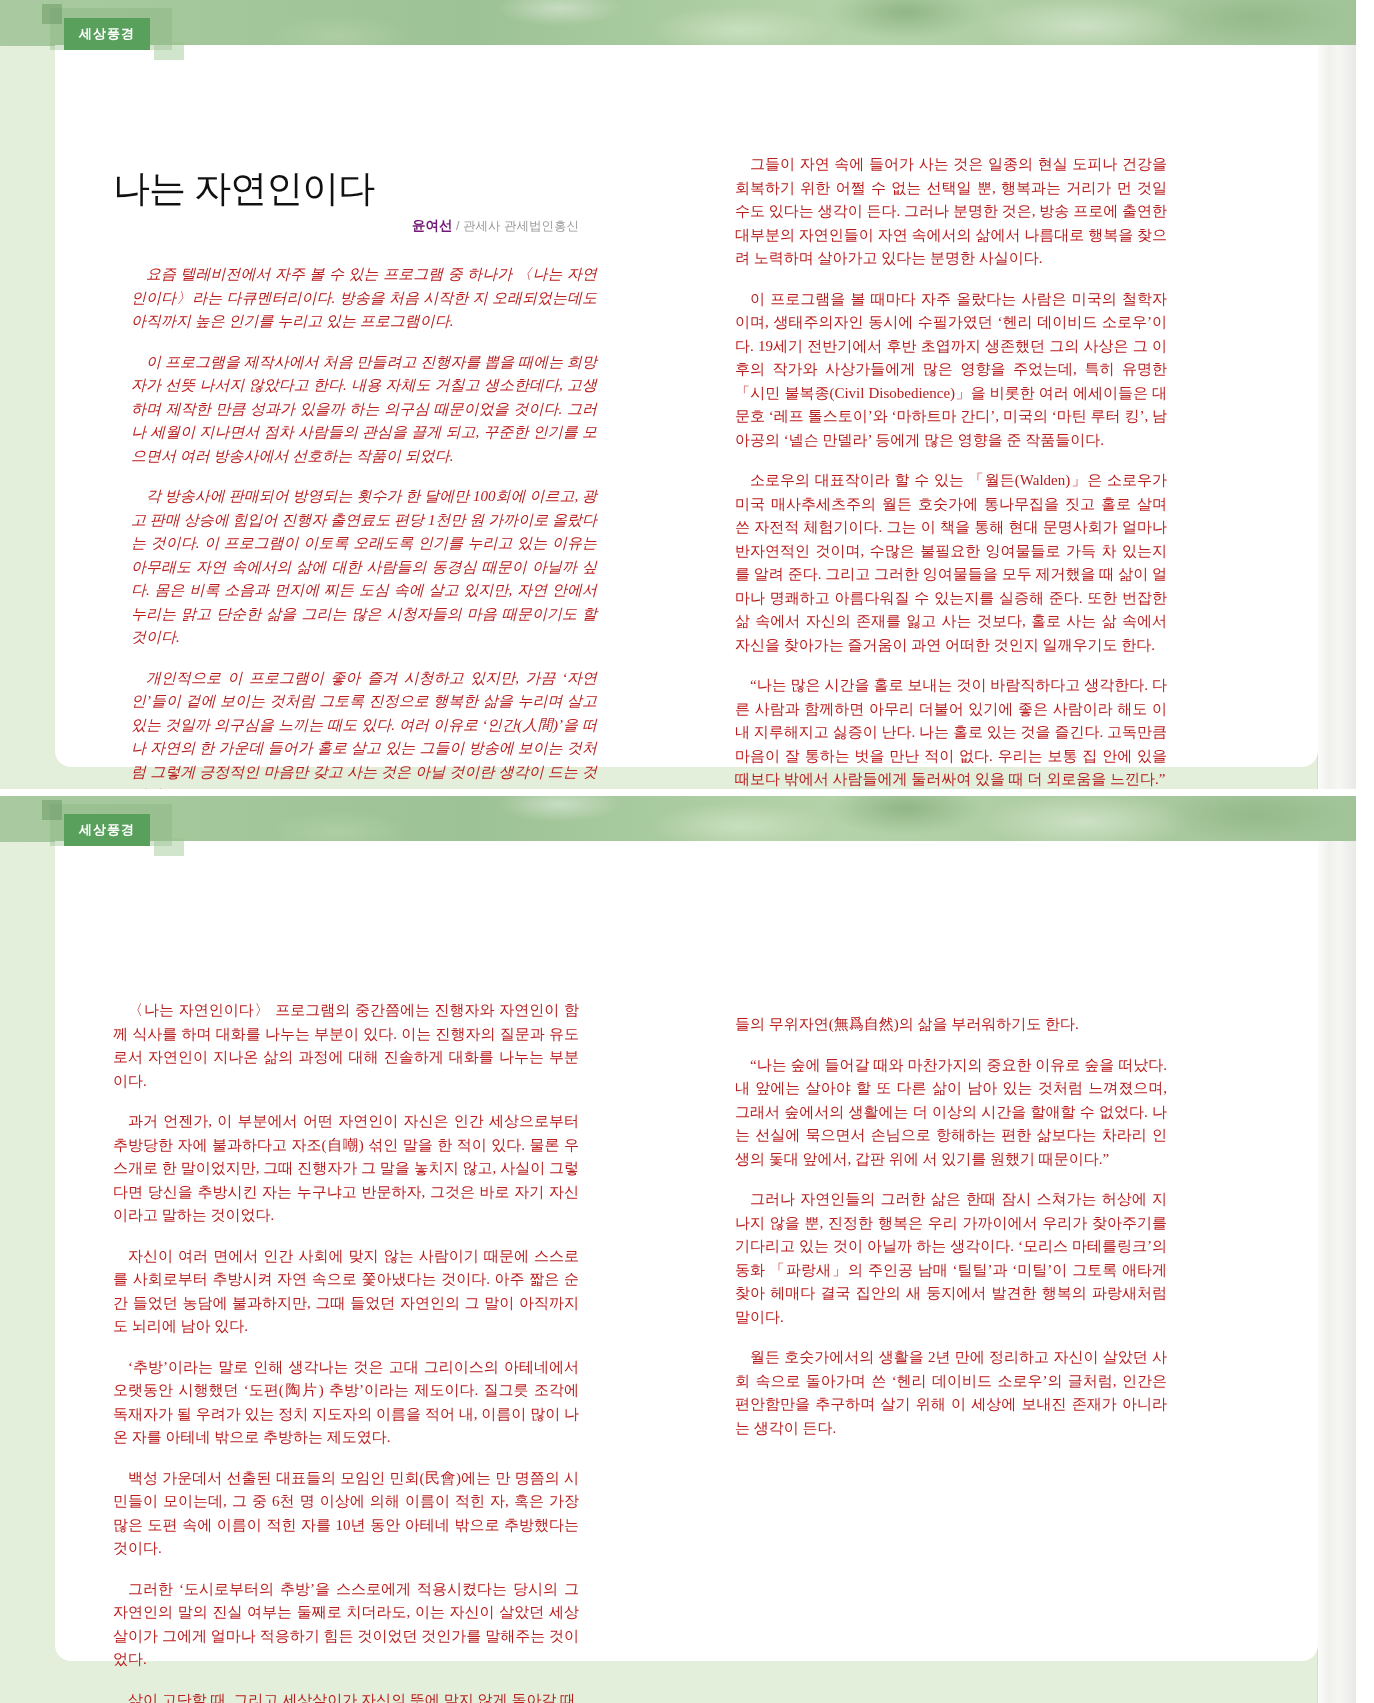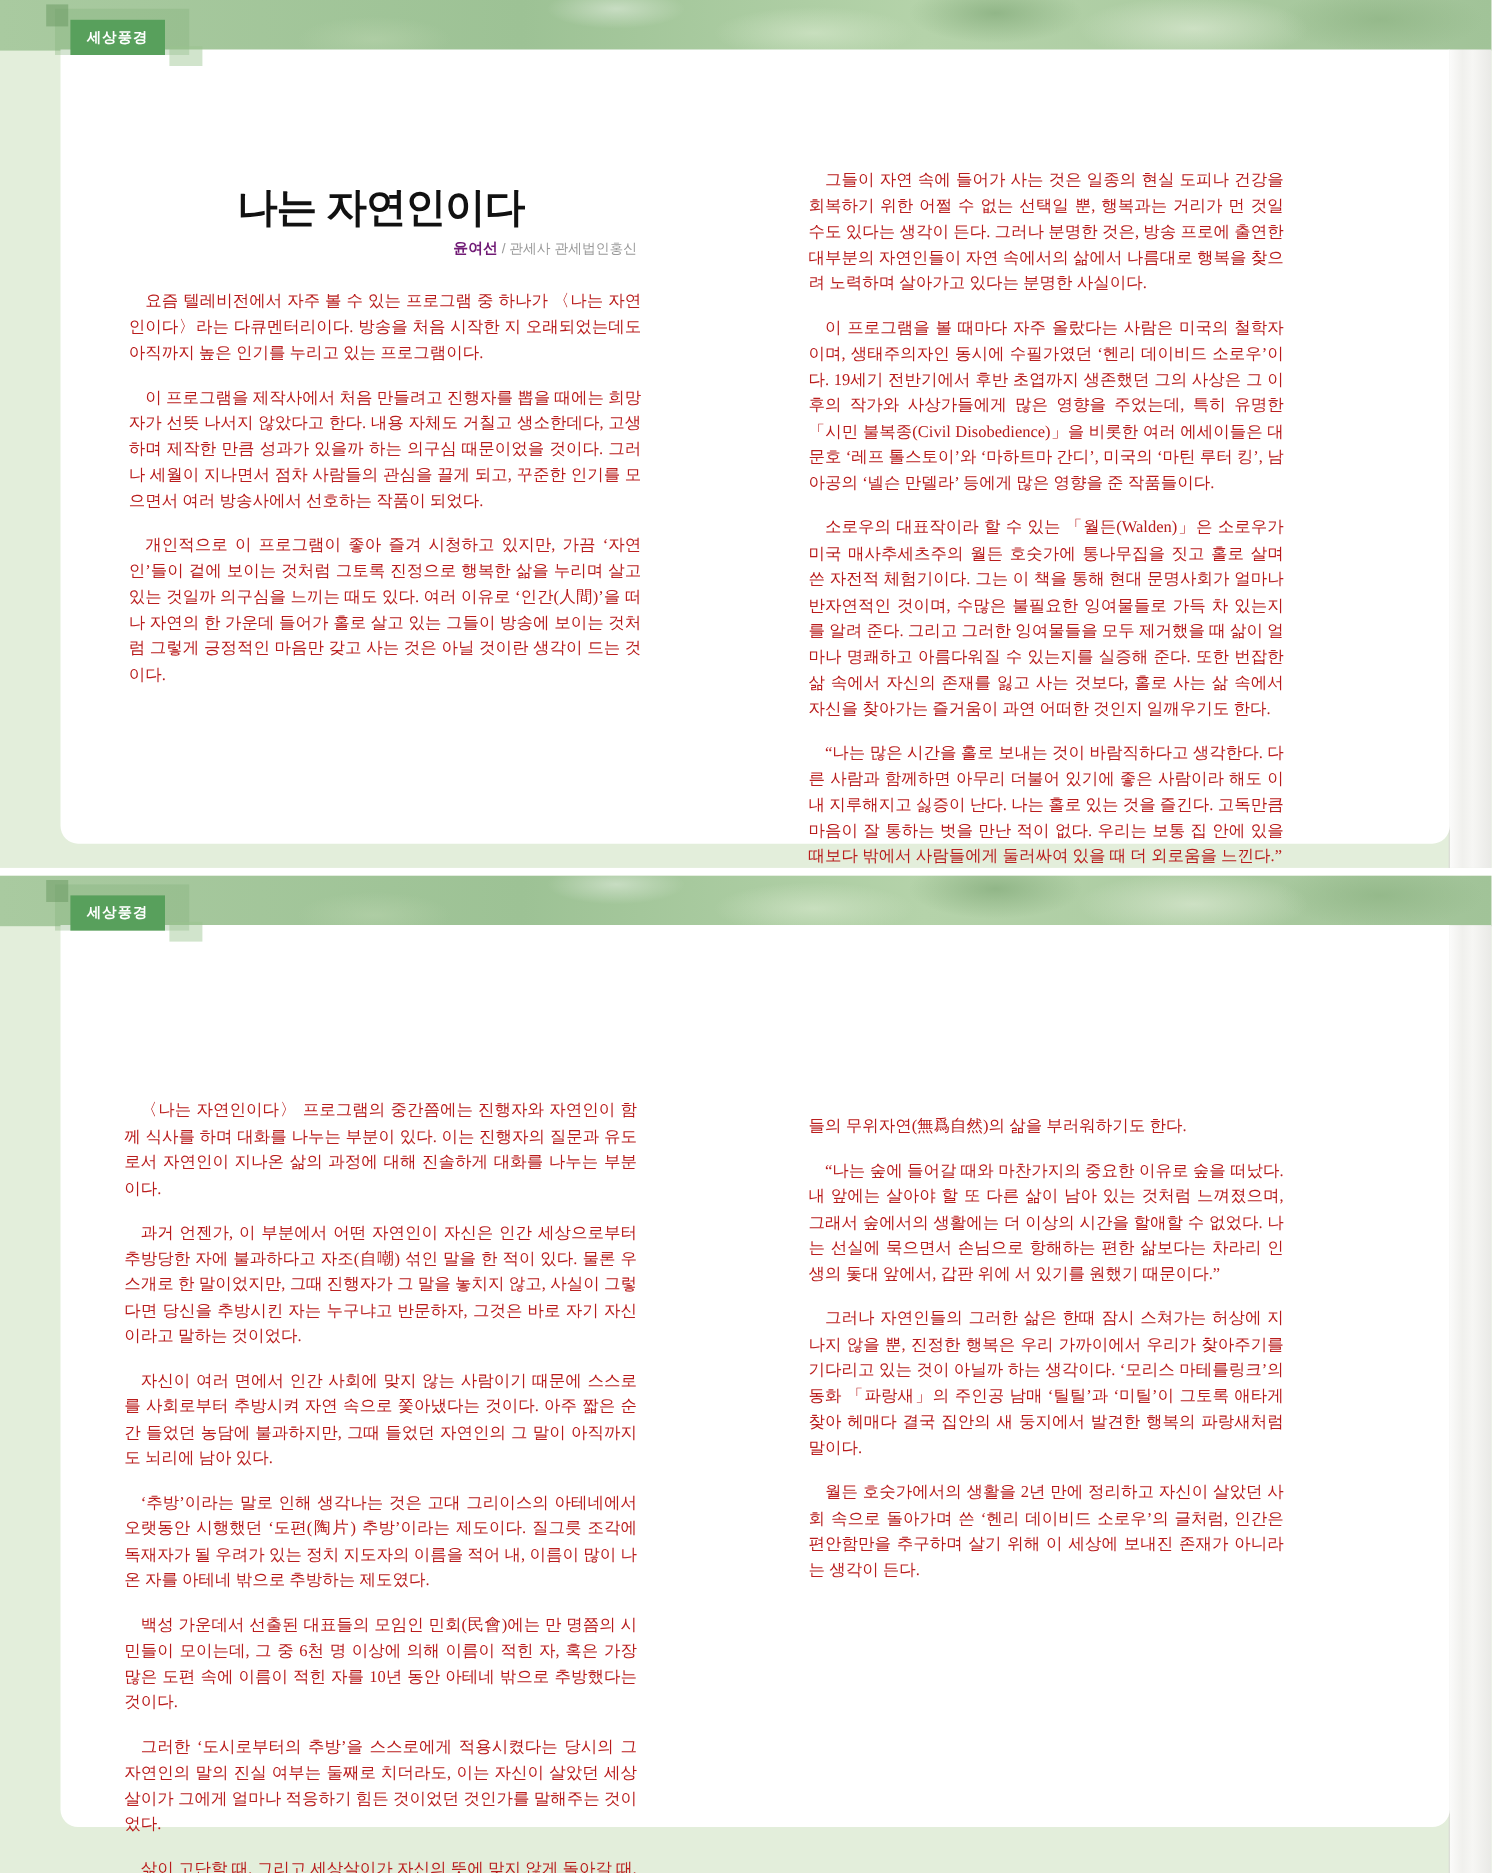--- a/index.html
+++ b/index.html
@@ -59,23 +59,23 @@
     display: inline-block;
     background: #58a05c; color: #ffffff;
     font-family: "Liberation Sans", sans-serif;
     font-weight: bold; font-size: 13px; letter-spacing: 1px;
     padding: 7px 15px;
   }
 
   
   .article-title {
     position: absolute; left: 58px; top: 94px; width: 466px;
-    text-align: center;
+    text-align: left;
     font-family: "Liberation Sans", sans-serif;
-    font-weight: 700; font-size: 37px; letter-spacing: -1px;
+    font-weight: 400; font-size: 37px; letter-spacing: -1px;
     color: #111111;
   }
   .byline {
     position: absolute; left: 58px; top: 172px; width: 466px;
     text-align: right;
     font-family: "Liberation Sans", sans-serif;
     font-size: 12.5px; color: #999999;
   }
   .byline .author-name { font-weight: bold; color: #701a75; font-size: 13.5px; }
 
@@ -84,21 +84,21 @@
     position: absolute;
     color: #b91c1c;
     font-size: 15px; line-height: 23.5px;
     text-align: justify;
     word-break: break-all;
   }
   .col p { margin: 17px 0 0 0; text-indent: 15px; }
   .col p:first-child { margin-top: 0; }
   .col p.cont { text-indent: 0; }
 
-  .s1-left  { left: 62px;  top: 218px; width: 466px; }
+  .s1-left  { left: 76px;  top: 218px; width: 466px; font-style: italic; }
   .s1-right { left: 680px; top: 108px; width: 432px; }
   .s2-left  { left: 58px;  top: 158px; width: 466px; }
   .s2-right { left: 680px; top: 172px; width: 432px; }
 </style>
 </head>
 <body>
 
 <section class="spread" id="spread1">
   <div class="band"></div>
   <div class="page-edge"></div>
@@ -113,20 +113,21 @@
   <div class="page">
     <h1 class="article-title">나는 자연인이다</h1>
 
     <div class="byline">
       <span class="author-name">윤여선</span><span> / </span><span>관세사 관세법인홍신</span>
     </div>
 
     <div class="col s1-left">
         <p>요즘 텔레비전에서 자주 볼 수 있는 프로그램 중 하나가 〈나는 자연인이다〉라는 다큐멘터리이다. 방송을 처음 시작한 지 오래되었는데도 아직까지 높은 인기를 누리고 있는 프로그램이다.</p>
         <p>이 프로그램을 제작사에서 처음 만들려고 진행자를 뽑을 때에는 희망자가 선뜻 나서지 않았다고 한다. 내용 자체도 거칠고 생소한데다, 고생하며 제작한 만큼 성과가 있을까 하는 의구심 때문이었을 것이다. 그러나 세월이 지나면서 점차 사람들의 관심을 끌게 되고, 꾸준한 인기를 모으면서 여러 방송사에서 선호하는 작품이 되었다.</p>
+        <p>각 방송사에 판매되어 방영되는 횟수가 한 달에만 100회에 이르고, 광고 판매 상승에 힘입어 진행자 출연료도 편당 1천만 원 가까이로 올랐다는 것이다. 이 프로그램이 이토록 오래도록 인기를 누리고 있는 이유는 아무래도 자연 속에서의 삶에 대한 사람들의 동경심 때문이 아닐까 싶다. 몸은 비록 소음과 먼지에 찌든 도심 속에 살고 있지만, 자연 안에서 누리는 맑고 단순한 삶을 그리는 많은 시청자들의 마음 때문이기도 할 것이다.</p>
         <p>개인적으로 이 프로그램이 좋아 즐겨 시청하고 있지만, 가끔 ‘자연인’들이 겉에 보이는 것처럼 그토록 진정으로 행복한 삶을 누리며 살고 있는 것일까 의구심을 느끼는 때도 있다. 여러 이유로 ‘인간(人間)’을 떠나 자연의 한 가운데 들어가 홀로 살고 있는 그들이 방송에 보이는 것처럼 그렇게 긍정적인 마음만 갖고 사는 것은 아닐 것이란 생각이 드는 것이다.</p>
       </div>
     <div class="col s1-right">
         <p>그들이 자연 속에 들어가 사는 것은 일종의 현실 도피나 건강을 회복하기 위한 어쩔 수 없는 선택일 뿐, 행복과는 거리가 먼 것일 수도 있다는 생각이 든다. 그러나 분명한 것은, 방송 프로에 출연한 대부분의 자연인들이 자연 속에서의 삶에서 나름대로 행복을 찾으려 노력하며 살아가고 있다는 분명한 사실이다.</p>
         <p>이 프로그램을 볼 때마다 자주 올랐다는 사람은 미국의 철학자이며, 생태주의자인 동시에 수필가였던 ‘헨리 데이비드 소로우’이다. 19세기 전반기에서 후반 초엽까지 생존했던 그의 사상은 그 이후의 작가와 사상가들에게 많은 영향을 주었는데, 특히 유명한 「시민 불복종(Civil Disobedience)」을 비롯한 여러 에세이들은 대문호 ‘레프 톨스토이’와 ‘마하트마 간디’, 미국의 ‘마틴 루터 킹’, 남아공의 ‘넬슨 만델라’ 등에게 많은 영향을 준 작품들이다.</p>
         <p>소로우의 대표작이라 할 수 있는 「월든(Walden)」은 소로우가 미국 매사추세츠주의 월든 호숫가에 통나무집을 짓고 홀로 살며 쓴 자전적 체험기이다. 그는 이 책을 통해 현대 문명사회가 얼마나 반자연적인 것이며, 수많은 불필요한 잉여물들로 가득 차 있는지를 알려 준다. 그리고 그러한 잉여물들을 모두 제거했을 때 삶이 얼마나 명쾌하고 아름다워질 수 있는지를 실증해 준다. 또한 번잡한 삶 속에서 자신의 존재를 잃고 사는 것보다, 홀로 사는 삶 속에서 자신을 찾아가는 즐거움이 과연 어떠한 것인지 일깨우기도 한다.</p>
         <p>“나는 많은 시간을 홀로 보내는 것이 바람직하다고 생각한다. 다른 사람과 함께하면 아무리 더불어 있기에 좋은 사람이라 해도 이내 지루해지고 싫증이 난다. 나는 홀로 있는 것을 즐긴다. 고독만큼 마음이 잘 통하는 벗을 만난 적이 없다. 우리는 보통 집 안에 있을 때보다 밖에서 사람들에게 둘러싸여 있을 때 더 외로움을 느낀다.”</p>
       </div>
   </div>
 </section>

